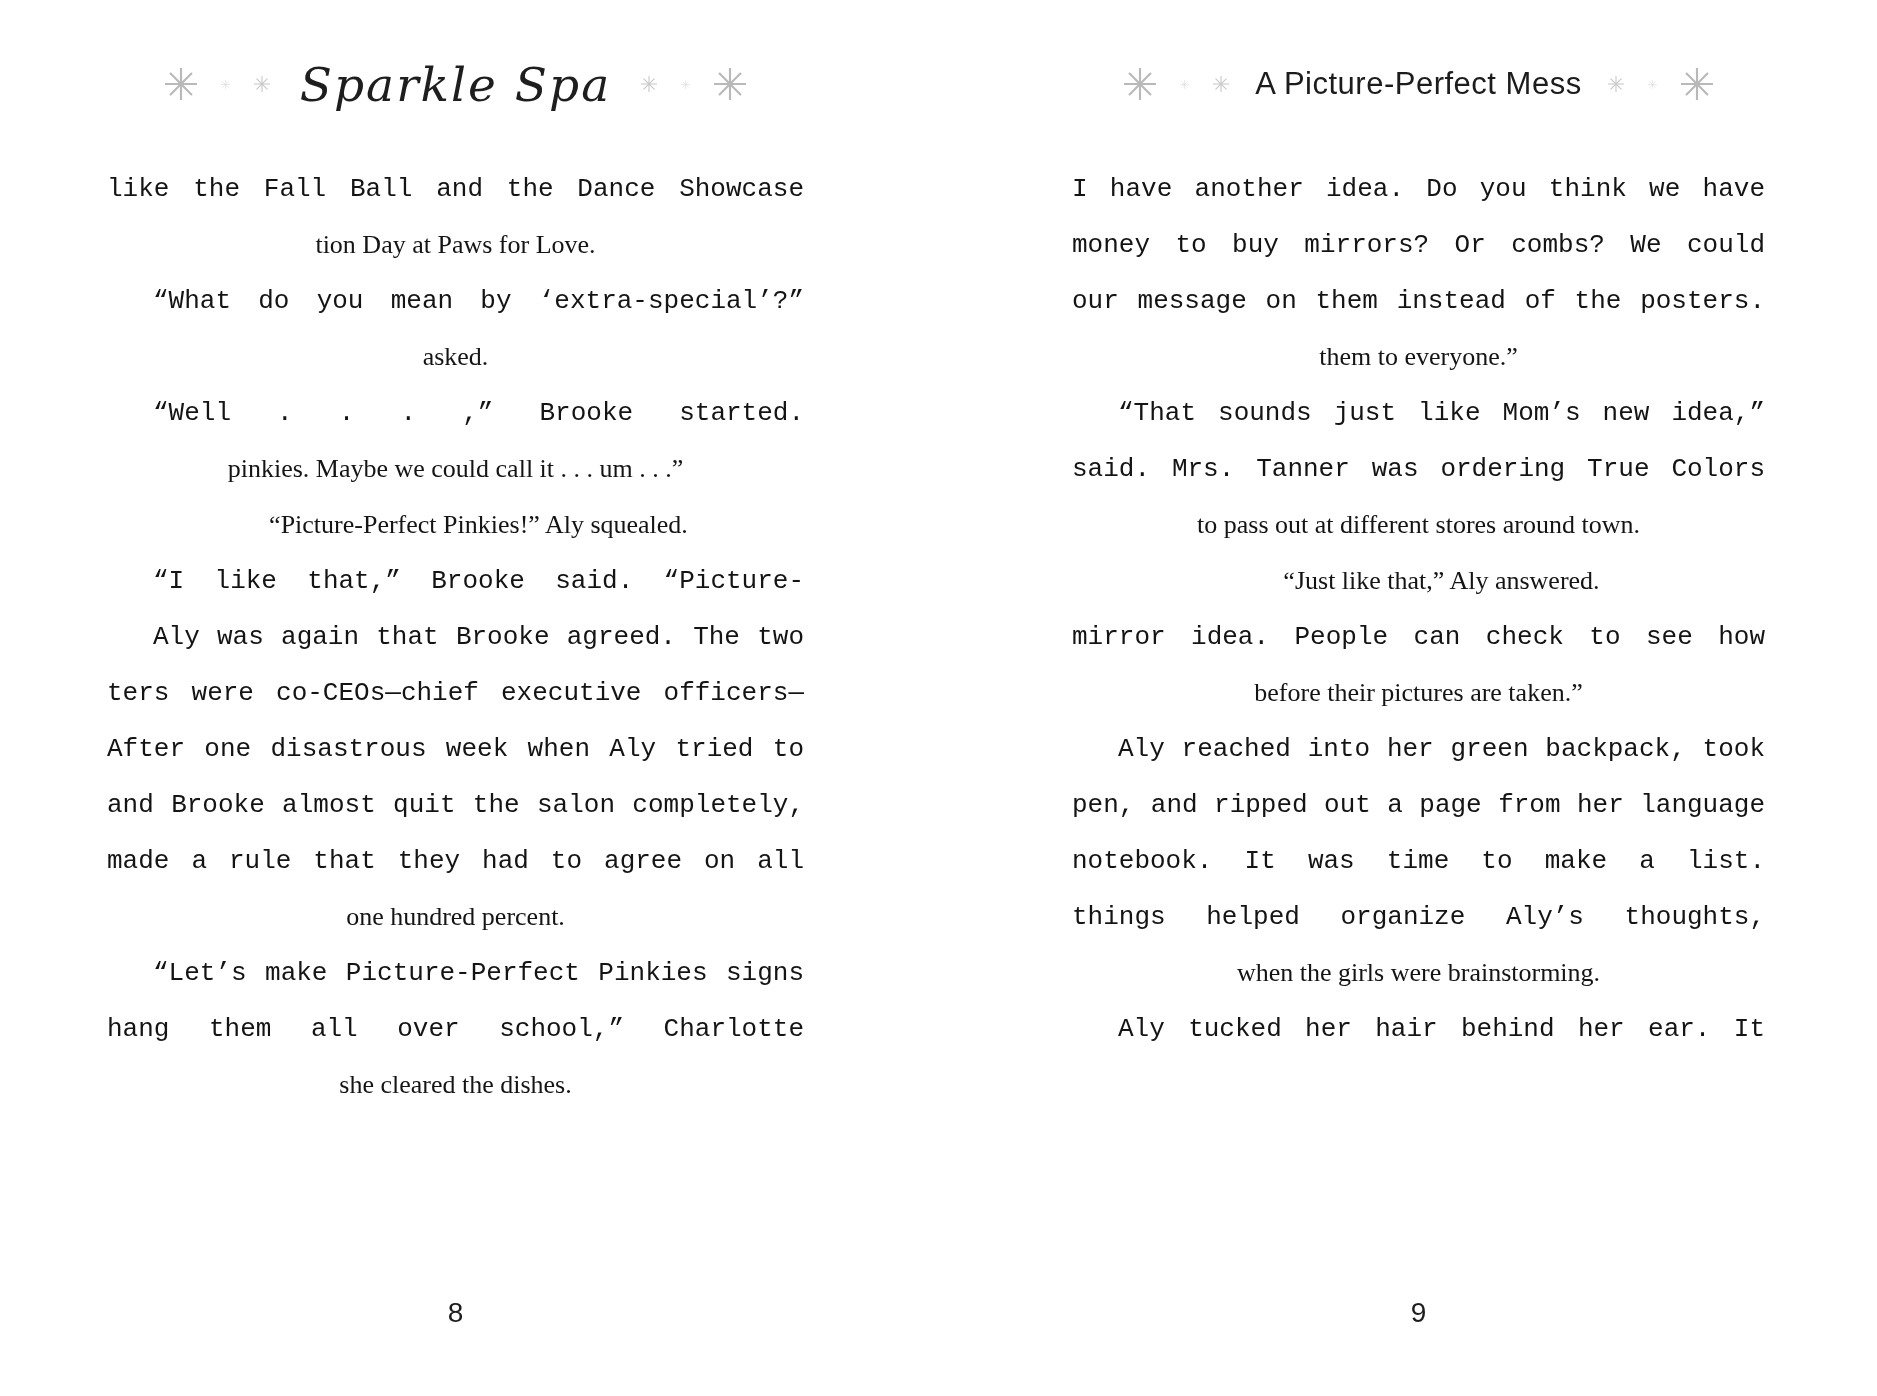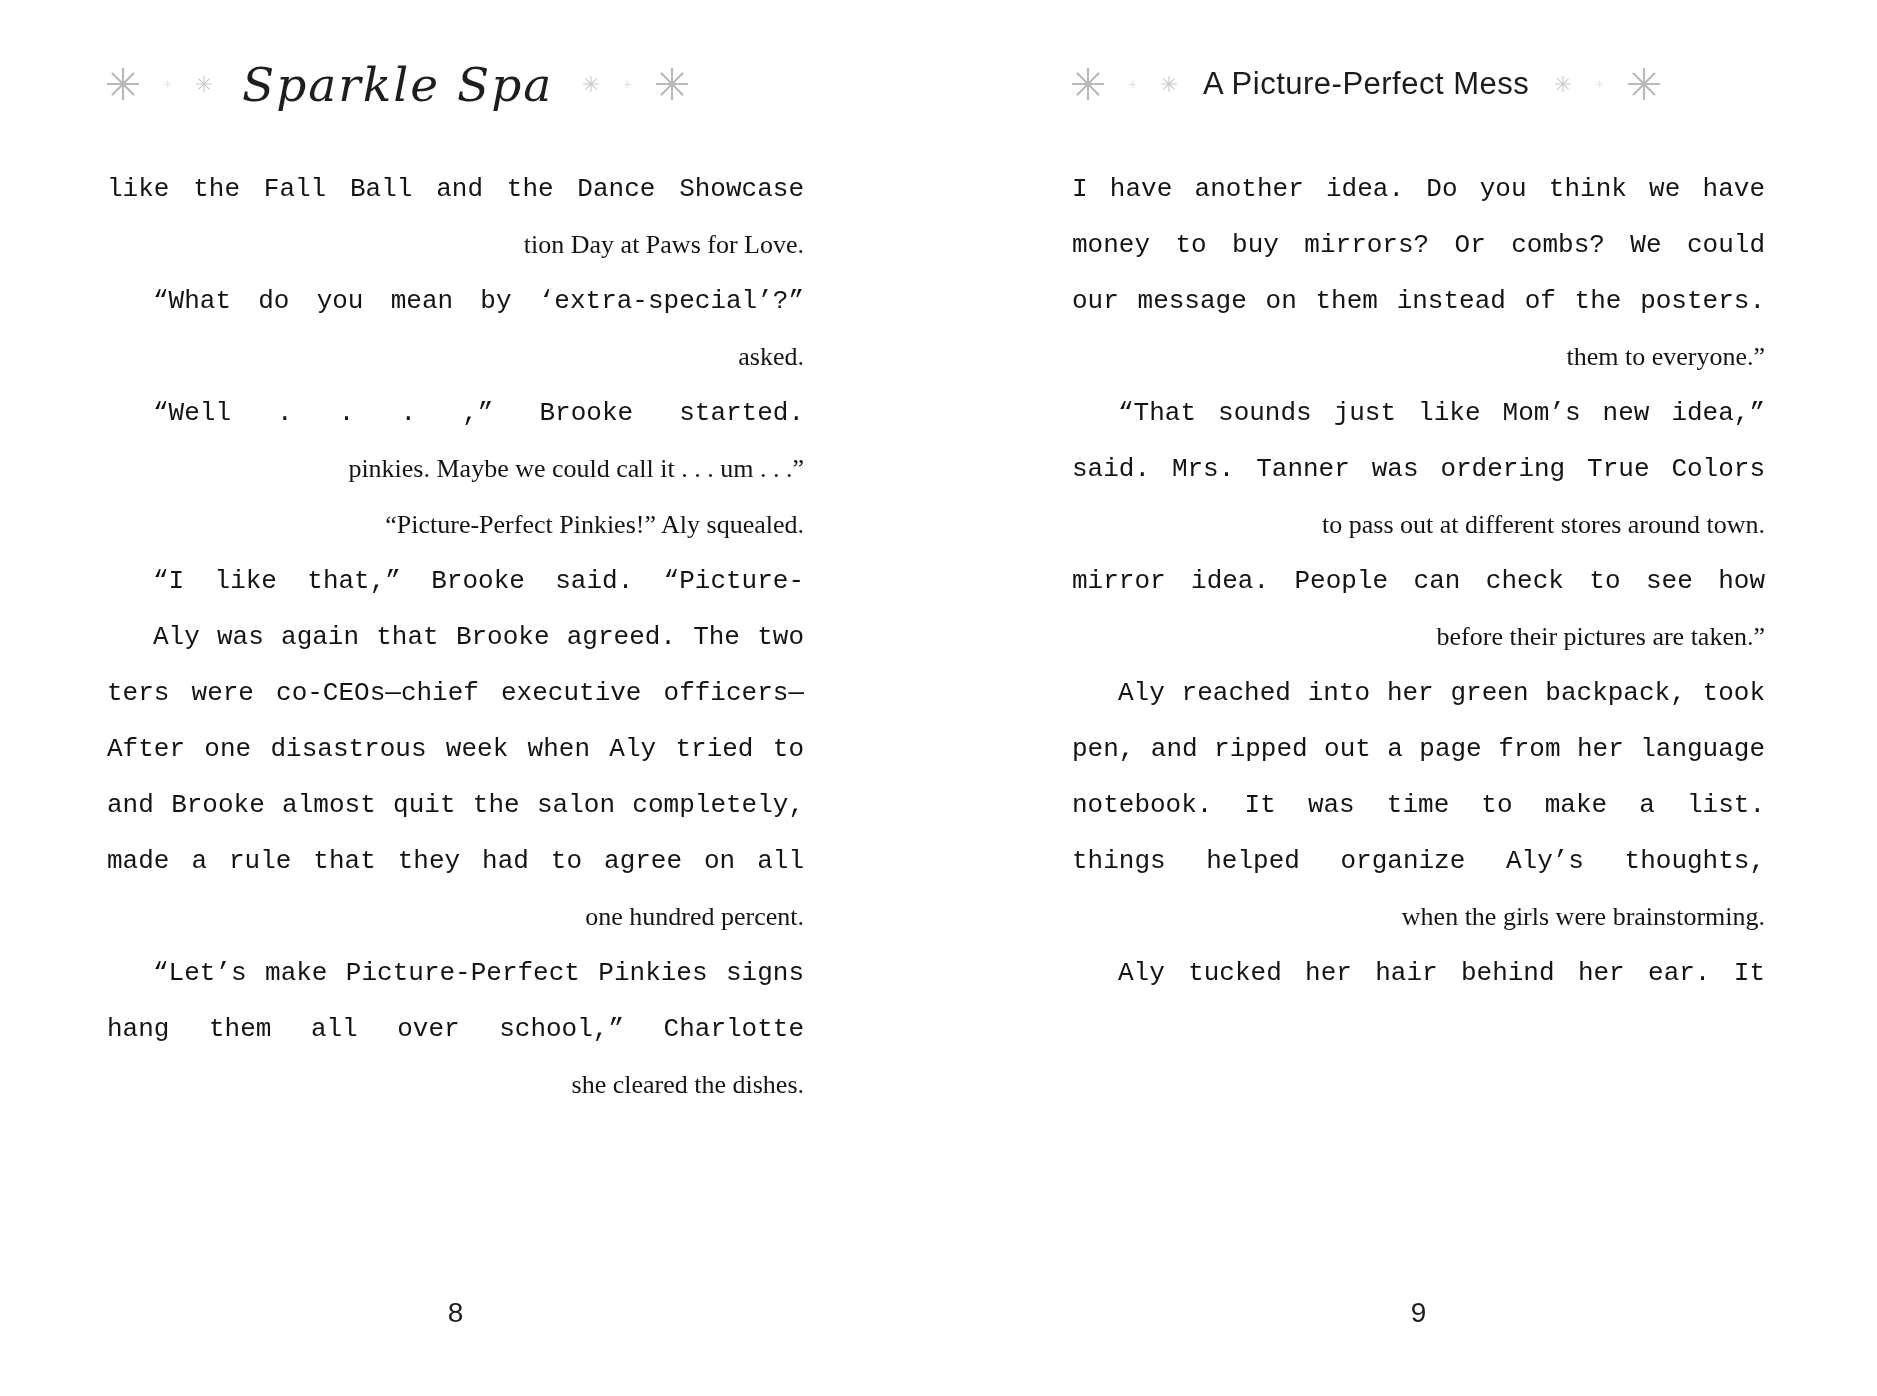--- a/index.html
+++ b/index.html
@@ -10,21 +10,21 @@
     font-family: "Liberation Serif", serif;
     color: #141414;
     overflow: hidden;
   }
   .page { position: absolute; top: 0; height: 1396px; }
   #left-page  { left: 107px; width: 697px; }
   #right-page { left: 1072px; width: 693px; }
 
   .running-head {
     position: absolute; top: 46px; left: 0; width: 100%; height: 76px;
-    display: flex; align-items: center; 
+    display: flex; align-items: center; justify-content: center;
   }
   .star { display: block; color: #b9b9b9; }
   .star.lg { width: 32px; height: 32px; }
   .star.sm { width: 16px; height: 16px; color: #c6c6c6; }
   .star.xs { width: 9px;  height: 9px;  color: #dcdcdc; }
   .star + .star { margin-left: 24px; }
 
   .script-title {
     font-family: "DejaVu Serif", serif;
     font-style: italic;
@@ -43,21 +43,21 @@
     white-space: nowrap;
   }
 
   .text-block {
     position: absolute; top: 161px; left: 0; width: 100%;
     font-size: 26px;
   }
   .ln {
     height: 56px; line-height: 56px;
     overflow: hidden;
-    text-align: right;
+    text-align: center;
     white-space: normal;
   }
   .ln.j { text-align: justify; font-family: Liberation Mono, monospace; }
   .ln.j::after { content: ""; display: inline-block; width: 100%; height: 0; }
   .ln.ind { padding-left: 46px; }
 
   .folio {
     position: absolute; top: 1293px; left: 0; width: 100%;
     text-align: center;
     font-family: "Liberation Sans", sans-serif;
@@ -149,20 +149,21 @@
   </div>
 
   <div class="text-block">
     <div class="ln j">I have another idea. Do you think we have enough</div>
     <div class="ln j">money to buy mirrors? Or combs? We could print</div>
     <div class="ln j">our message on them instead of the posters. And give</div>
     <div class="ln">them to everyone.”</div>
     <div class="ln j ind">“That sounds just like Mom’s new idea,” Brooke</div>
     <div class="ln j">said. Mrs. Tanner was ordering True Colors nail files</div>
     <div class="ln">to pass out at different stores around town.</div>
+    <div class="ln ind">“Just like that,” Aly answered.</div>
     <div class="ln j">mirror idea. People can check to see how they look</div>
     <div class="ln">before their pictures are taken.”</div>
     <div class="ln j ind">Aly reached into her green backpack, took out a</div>
     <div class="ln j">pen, and ripped out a page from her language arts</div>
     <div class="ln j">notebook. It was time to make a list. Writing down</div>
     <div class="ln j">things helped organize Aly’s thoughts, especially</div>
     <div class="ln">when the girls were brainstorming.</div>
     <div class="ln j ind">Aly tucked her hair behind her ear. It was too</div>
   </div>
 

